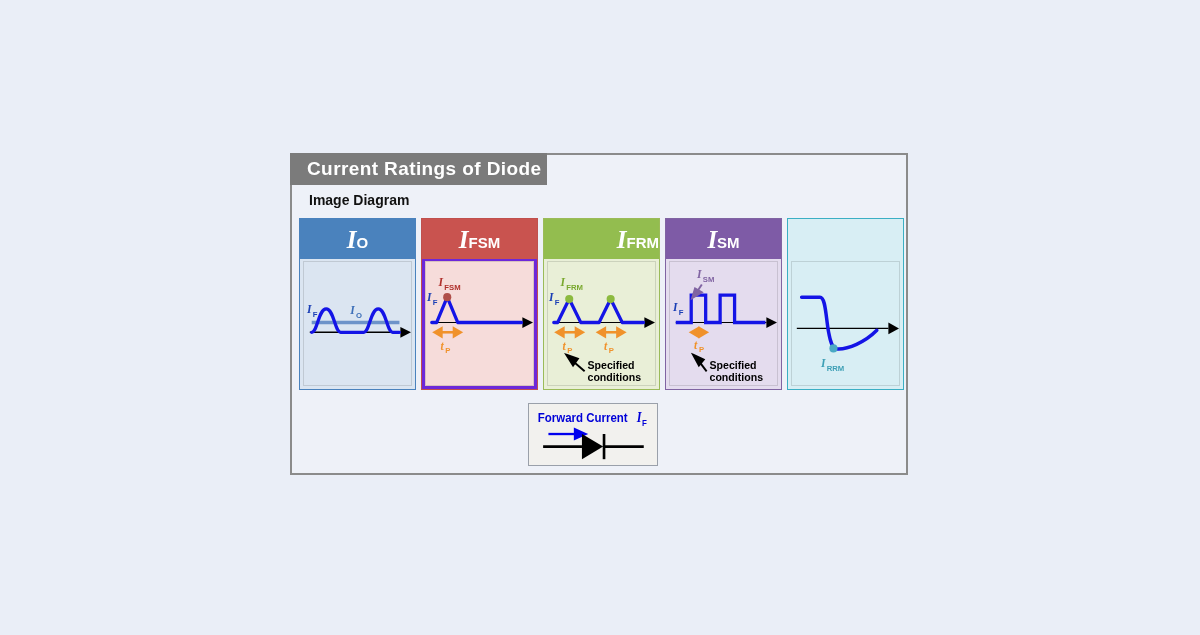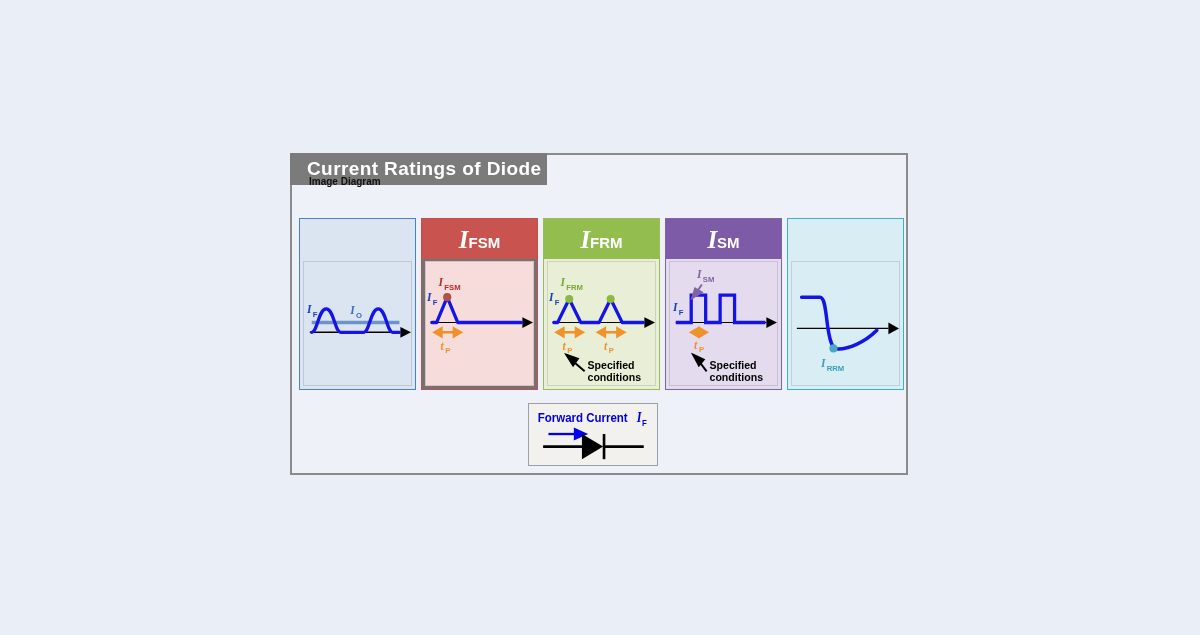--- a/index.html
+++ b/index.html
@@ -24,22 +24,22 @@
     background:#7b7b7b;
     box-sizing:border-box;
     display:flex;align-items:center;
   }
   .title-tab span{
     color:#ffffff;font-size:19px;font-weight:bold;
     letter-spacing:.4px;padding-left:17px;
     font-family:"Liberation Sans", sans-serif;
   }
   .img-diagram{
-    position:absolute;left:309px;top:176px;
-    font-size:10px;font-weight:bold;color:#111;
+    position:absolute;left:309px;top:192px;
+    font-size:14px;font-weight:bold;color:#111;
     font-family:"Liberation Sans", sans-serif;
   }
 
   
   .panel{
     position:absolute;top:218px;width:117px;height:172px;
     box-sizing:border-box;border:1.5px solid #888;
   }
   .panel .phead{
     position:absolute;left:0;top:0;width:100%;height:40px;
@@ -72,41 +72,44 @@
 
   <div class="card" style="background: rgb(238, 241, 248); border-color: rgb(139, 139, 139);"></div>
 
   <div class="title-tab" style="background: rgb(123, 123, 123);">
     <span style="color: rgb(255, 255, 255);">Current Ratings of Diode</span>
   </div>
 
   <div class="img-diagram">Image Diagram</div>
 
   <div class="panel" id="p0" style="left: 299px; background: rgb(219, 229, 241); border-color: rgb(74, 130, 189);">
+    <div class="phead" style="background: rgb(74, 130, 189);">
+      <span class="lbl"><i style="font-style:italic">I</i><sub>O</sub></span>
+    </div>
     <div class="pbody" style="background: rgb(219, 229, 241);">
       <svg viewBox="0 0 111 126" preserveAspectRatio="none">
 
         <line x1="6" y1="72" x2="100" y2="72" stroke="#000" stroke-width="1.4"></line>
         <polygon points="100,66.5 111,72 100,77.5" fill="#000"></polygon>
 
         <line x1="8" y1="62" x2="99" y2="62" stroke="#6d93c9" stroke-width="3.4"></line>
 
         <path d="M8,72 C14,72 15,48 23,48 C31,48 32,72 38,72
                  L62,72 C68,72 69,48 77,48 C85,48 86,72 92,72 L99,72" fill="none" stroke="#1414e6" stroke-width="3.4" stroke-linecap="round" stroke-linejoin="round"></path>
 
         <text x="3" y="52" font-family="Liberation Serif, serif" font-size="12" font-weight="bold" font-style="italic" fill="#1b3fb5">I</text>
         <text x="9" y="56" font-family="Liberation Sans, sans-serif" font-size="8" font-weight="bold" fill="#1b3fb5">F</text>
 
         <text x="48" y="53" font-family="Liberation Serif, serif" font-size="12" font-weight="bold" font-style="italic" fill="#3d6fb8">I</text>
         <text x="54" y="57" font-family="Liberation Sans, sans-serif" font-size="8" font-weight="bold" fill="#3d6fb8">O</text>
       </svg>
     </div>
   </div>
 
-  <div class="panel" id="p1" style="left: 421px; background: #737373; border-color: rgb(192, 80, 77);">
+  <div class="panel" id="p1" style="left: 421px; background: #6d28d9; border-color: rgb(192, 80, 77);">
     <div class="phead" style="background: rgb(201, 83, 79);">
       <span class="lbl"><i style="font-style:italic">I</i><sub>FSM</sub></span>
     </div>
     <div class="pbody" style="background: rgb(246, 220, 218);">
       <svg viewBox="0 0 111 126" preserveAspectRatio="none">
         <line x1="6" y1="62" x2="100" y2="62" stroke="#000" stroke-width="1.2"></line>
         <polygon points="100,56.5 111,62 100,67.5" fill="#000"></polygon>
 
         <path d="M6,62 L11,62 L22,36 L33,62 L99,62" fill="none" stroke="#1414e6" stroke-width="3.4" stroke-linecap="round" stroke-linejoin="round"></path>
         <circle cx="22" cy="36" r="4.2" fill="#b0504a"></circle>
@@ -122,21 +125,21 @@
           <polygon points="9,72 16,68 16,76"></polygon>
           <polygon points="36,72 29,68 29,76"></polygon>
         </g>
         <text x="15" y="90" font-family="Liberation Serif, serif" font-size="12" font-weight="bold" font-style="italic" fill="#f0922b">t</text>
         <text x="20" y="93" font-family="Liberation Sans, sans-serif" font-size="8" font-weight="bold" fill="#f0922b">P</text>
       </svg>
     </div>
   </div>
 
   <div class="panel" id="p2" style="left: 543px; background: rgb(233, 239, 215); border-color: rgb(155, 187, 89);">
-    <div class="phead" style="background: rgb(147, 189, 79);">
+    <div class="phead" style="background: rgb(147, 189, 79); justify-content: flex-end;">
       <span class="lbl"><i style="font-style:italic">I</i><sub>FRM</sub></span>
     </div>
     <div class="pbody" style="background: rgb(233, 239, 215);">
       <svg viewBox="0 0 111 126" preserveAspectRatio="none">
         <line x1="6" y1="62" x2="100" y2="62" stroke="#000" stroke-width="1.2"></line>
         <polygon points="100,56.5 111,62 100,67.5" fill="#000"></polygon>
         <path d="M6,62 L10,62 L22,38 L34,62 L53,62 L65,38 L77,62 L99,62" fill="none" stroke="#1414e6" stroke-width="3.4" stroke-linecap="round" stroke-linejoin="round"></path>
         <circle cx="22" cy="38" r="4.2" fill="#8cba3f"></circle>
         <circle cx="65" cy="38" r="4.2" fill="#8cba3f"></circle>
 

